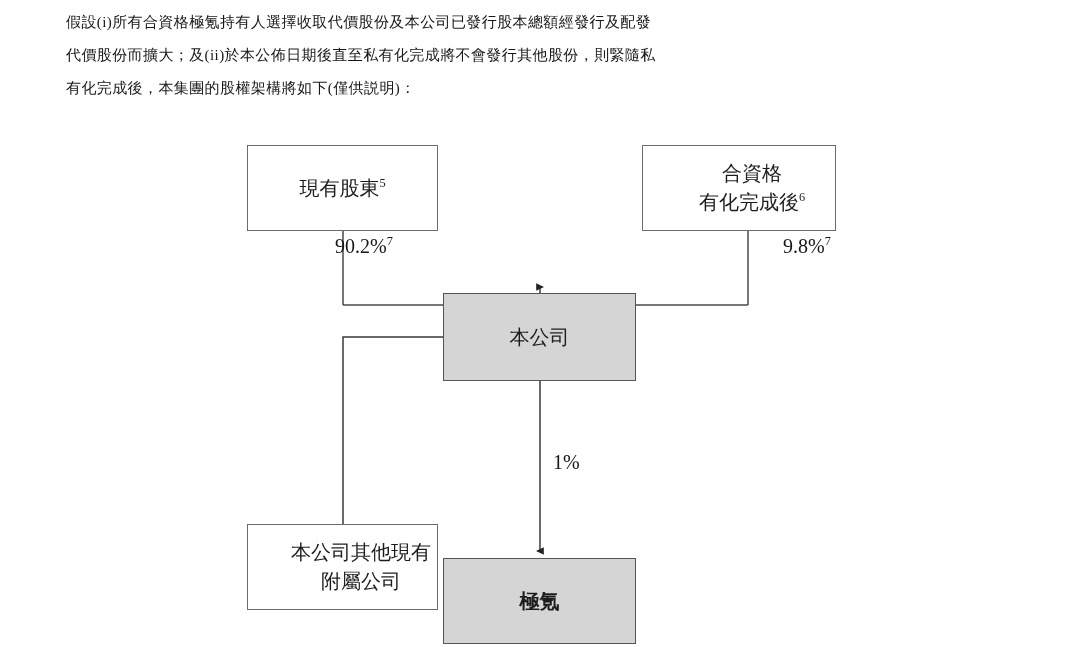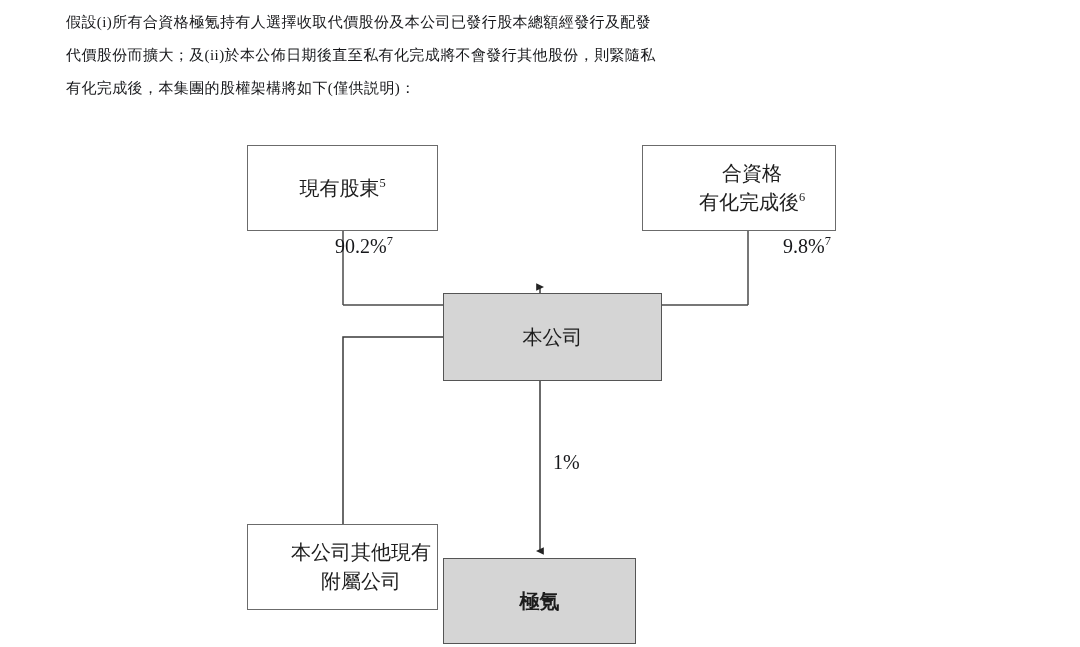--- a/index.html
+++ b/index.html
@@ -75,21 +75,21 @@
   }
   sup {
     font-size: 0.62em;
     vertical-align: super;
     line-height: 0;
   }
 
   
   #node-existing-shareholders { left: 247px; top: 145px; width: 191px; height: 86px; }
   #node-eligible-holders      { left: 642px; top: 145px; width: 194px; height: 86px; padding-left: 32px; }
-  #node-company               { left: 443px; top: 293px; width: 219px; height: 88px; }
+  #node-company               { left: 443px; top: 293px; width: 193px; height: 88px; }
   #node-other-subsidiaries    { left: 247px; top: 524px; width: 191px; height: 86px; justify-content: flex-end; }
   #node-zeekr                 { left: 443px; top: 558px; width: 193px; height: 86px; font-weight: bold; }
 
   
   .edge-label {
     position: absolute;
     font-size: 20px;
     color: #16171a;
     white-space: nowrap;
     line-height: 1;

